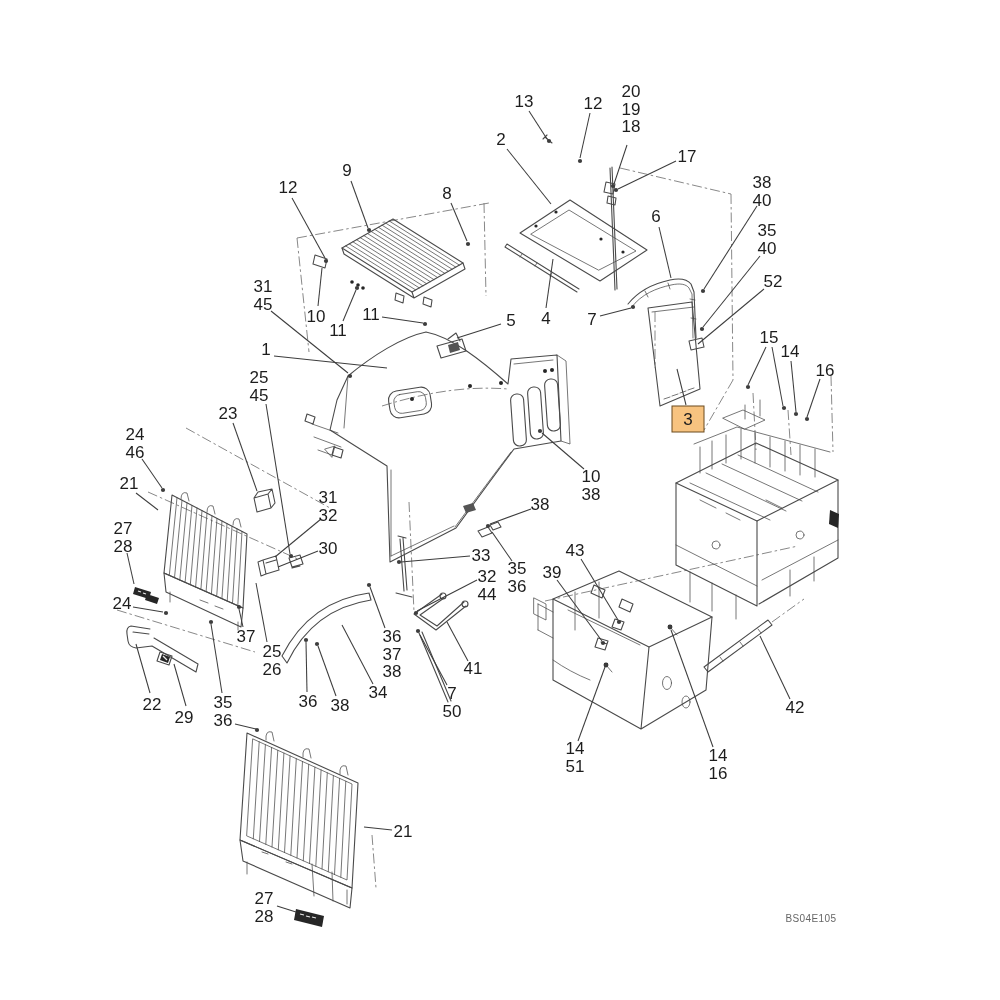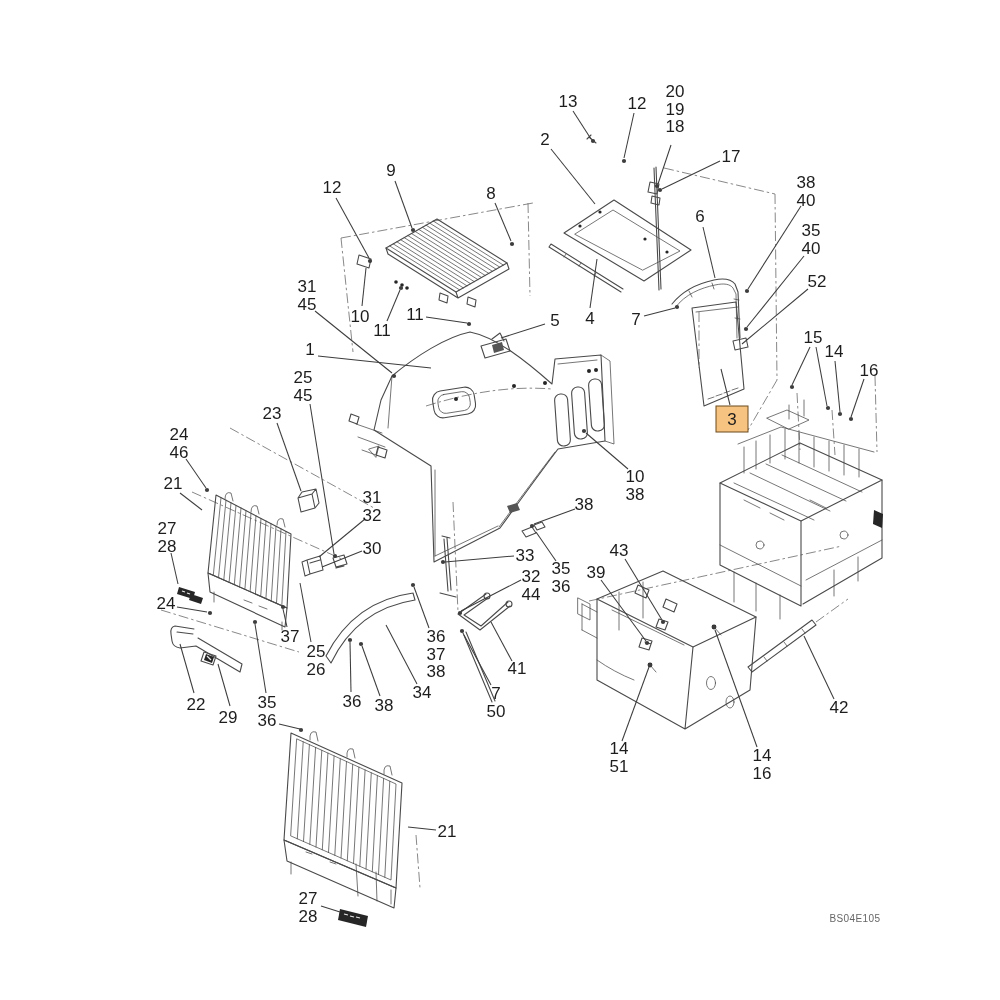--- a/index.html
+++ b/index.html
@@ -1,16 +1,16 @@
 <!DOCTYPE html>
 <html><head>
 <meta charset="utf-8">
 <style>
   html,body{margin:0;padding:0;background:#ffffff;}
-  .stage{position:relative;width:894px;height:1000px;background:#ffffff;overflow:hidden;font-family:"Liberation Sans",sans-serif;padding-left:44px;}
+  .stage{position:relative;width:894px;height:1000px;background:#ffffff;overflow:hidden;font-family:"Liberation Sans",sans-serif;}
   svg{display:block;}
   .art{fill:none;stroke:#4a4a4a;stroke-width:1.1;stroke-linecap:round;stroke-linejoin:round;}
   .thin{stroke-width:0.75;}
   .phantom{fill:none;stroke:#7a7a7a;stroke-width:0.9;stroke-dasharray:10 3 2.5 3;stroke-linecap:butt;}
   .darkfill{fill:#262626;stroke:none;}
   .greyfill{fill:#555555;stroke:none;}
   .whitemark{fill:none;stroke:#e8e8e8;stroke-width:1.2;}
   text.callout{font-family:"Liberation Sans",sans-serif;font-size:17px;fill:#1d1d1d;}
   .code-text{font-family:"Liberation Sans",sans-serif;font-size:10px;fill:#666666;letter-spacing:.4px;}
 </style>

